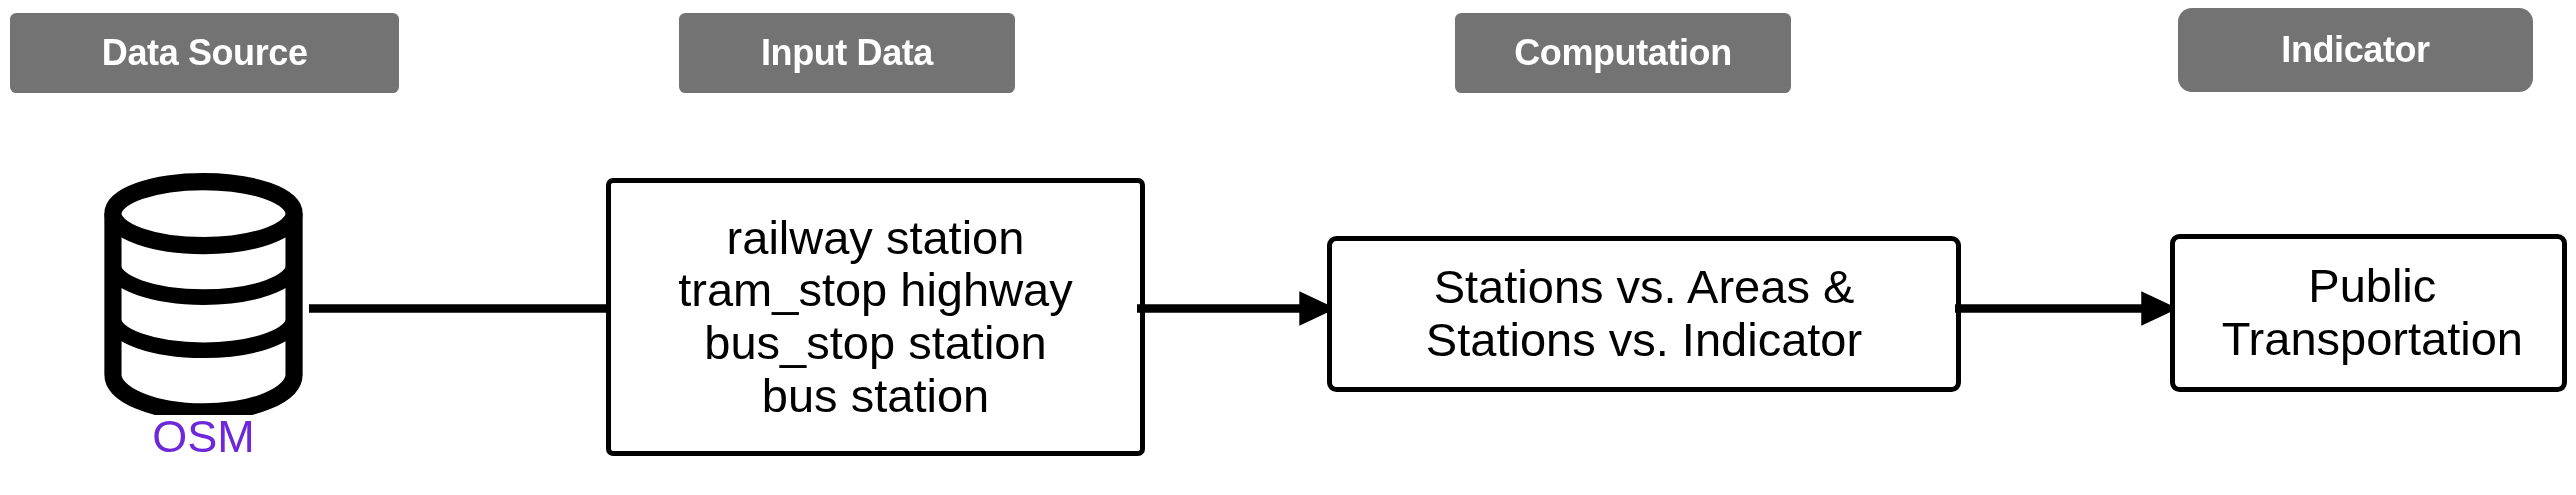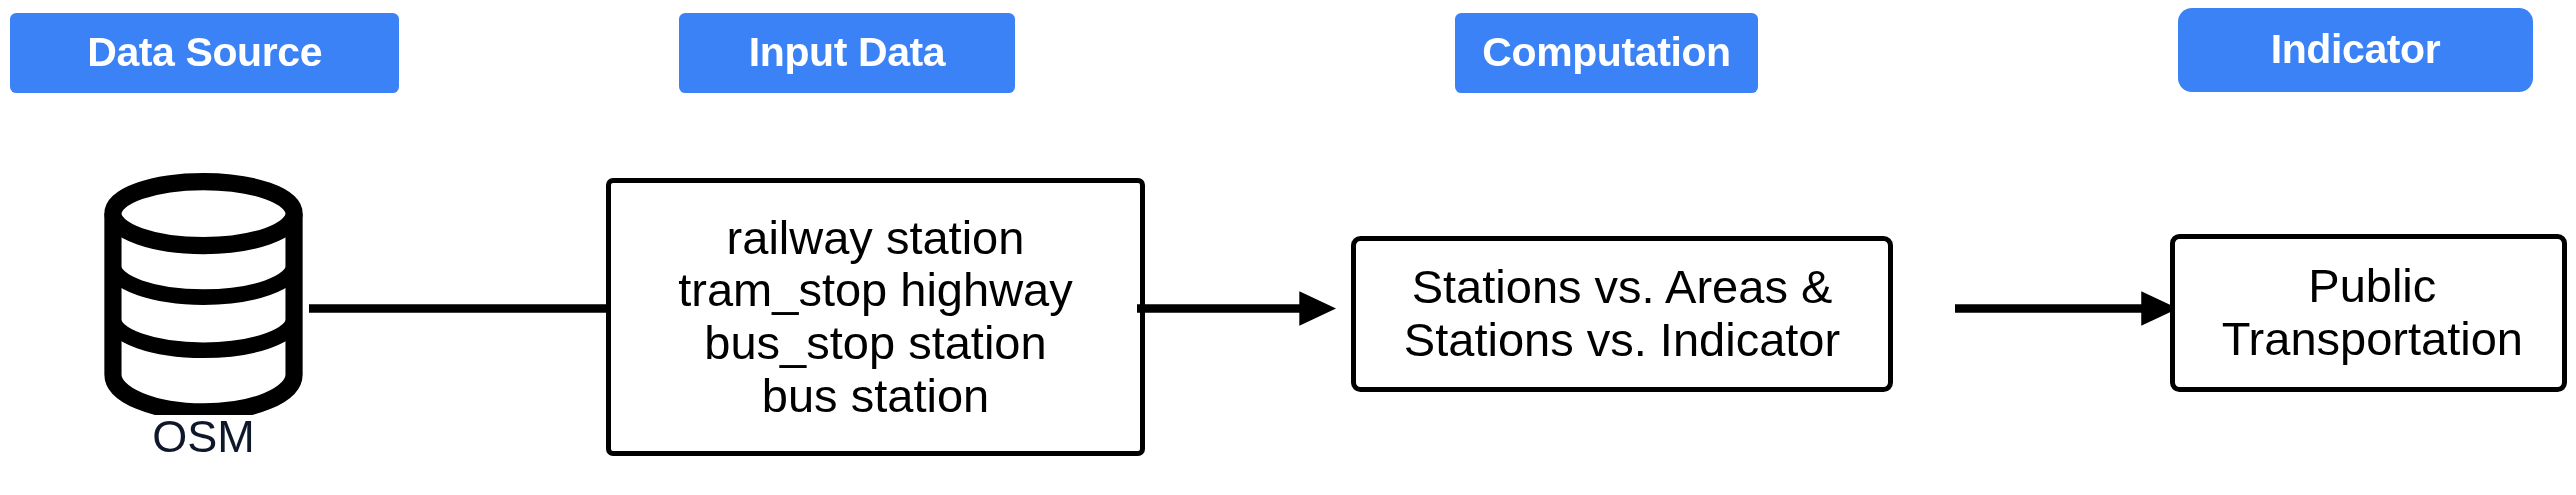--- a/index.html
+++ b/index.html
@@ -17,35 +17,35 @@
     background: #ffffff;
     overflow: hidden;
   }
 
   
   .stage-chip {
     position: absolute;
     display: flex;
     align-items: center;
     justify-content: center;
-    background: #3b82f6;
+    background: #737373;
     border-radius: 6.3px;
     color: #ffffff;
     font-family: "Liberation Sans", sans-serif;
     font-weight: bold;
-    font-size: 41px;
+    font-size: 36px;
     letter-spacing: -0.4px;
     line-height: 1;
     white-space: nowrap;
     box-sizing: border-box;
   }
 
   #chip-data-source   { left: 10.2px;   top: 12.5px; width: 389px; height: 80px; }
   #chip-input-data    { left: 679px;  top: 12.5px; width: 336px; height: 80px; }
-  #chip-computation   { left: 1455px; top: 12.5px; width: 303px; height: 80px; }
+  #chip-computation   { left: 1455px; top: 12.5px; width: 336px; height: 80px; }
   #chip-indicator     { left: 2178px; top: 7.8px; width: 355px; height: 84px; border-radius: 14px; }
 
   
   .flow-box {
     position: absolute;
     box-sizing: border-box;
     background: #ffffff;
     border: 5.5px solid #000000;
     border-radius: 9.4px;
     display: flex;
@@ -61,21 +61,21 @@
   .flow-box .lines {
     display: block;
     width: 100%;
   }
   .flow-box .line {
     display: block;
     white-space: nowrap;
   }
 
   #box-input-data   { left: 606px;  top: 178px; width: 539px; height: 278px; border-radius: 7px; }
-  #box-computation  { left: 1327px; top: 236px; width: 542px; height: 156px; margin-left: 24px; }
+  #box-computation  { left: 1327px; top: 236px; width: 634px; height: 156px; }
   #box-indicator    { left: 2170px; top: 234px; width: 397px; height: 158px; padding-left: 17px; }
 
   
   #osm-source {
     position: absolute;
     left: 102px;
     top: 173px;
     width: 203px;
     height: 313px;
   }
@@ -88,21 +88,21 @@
   }
   #osm-label {
     position: absolute;
     left: 0;
     top: 241px;
     width: 203px;
     text-align: center;
     font-family: "Liberation Sans", sans-serif;
     font-size: 45px;
     line-height: 1;
-    color: #0f172a;
+    color: #6d28d9;
     white-space: nowrap;
   }
 
   
   .connector {
     position: absolute;
     height: 47px;
   }
   #connector-source-input      { left: 309px;  top: 285px; width: 305px; }
   #connector-input-computation { left: 1137px; top: 285px; width: 199px; }

